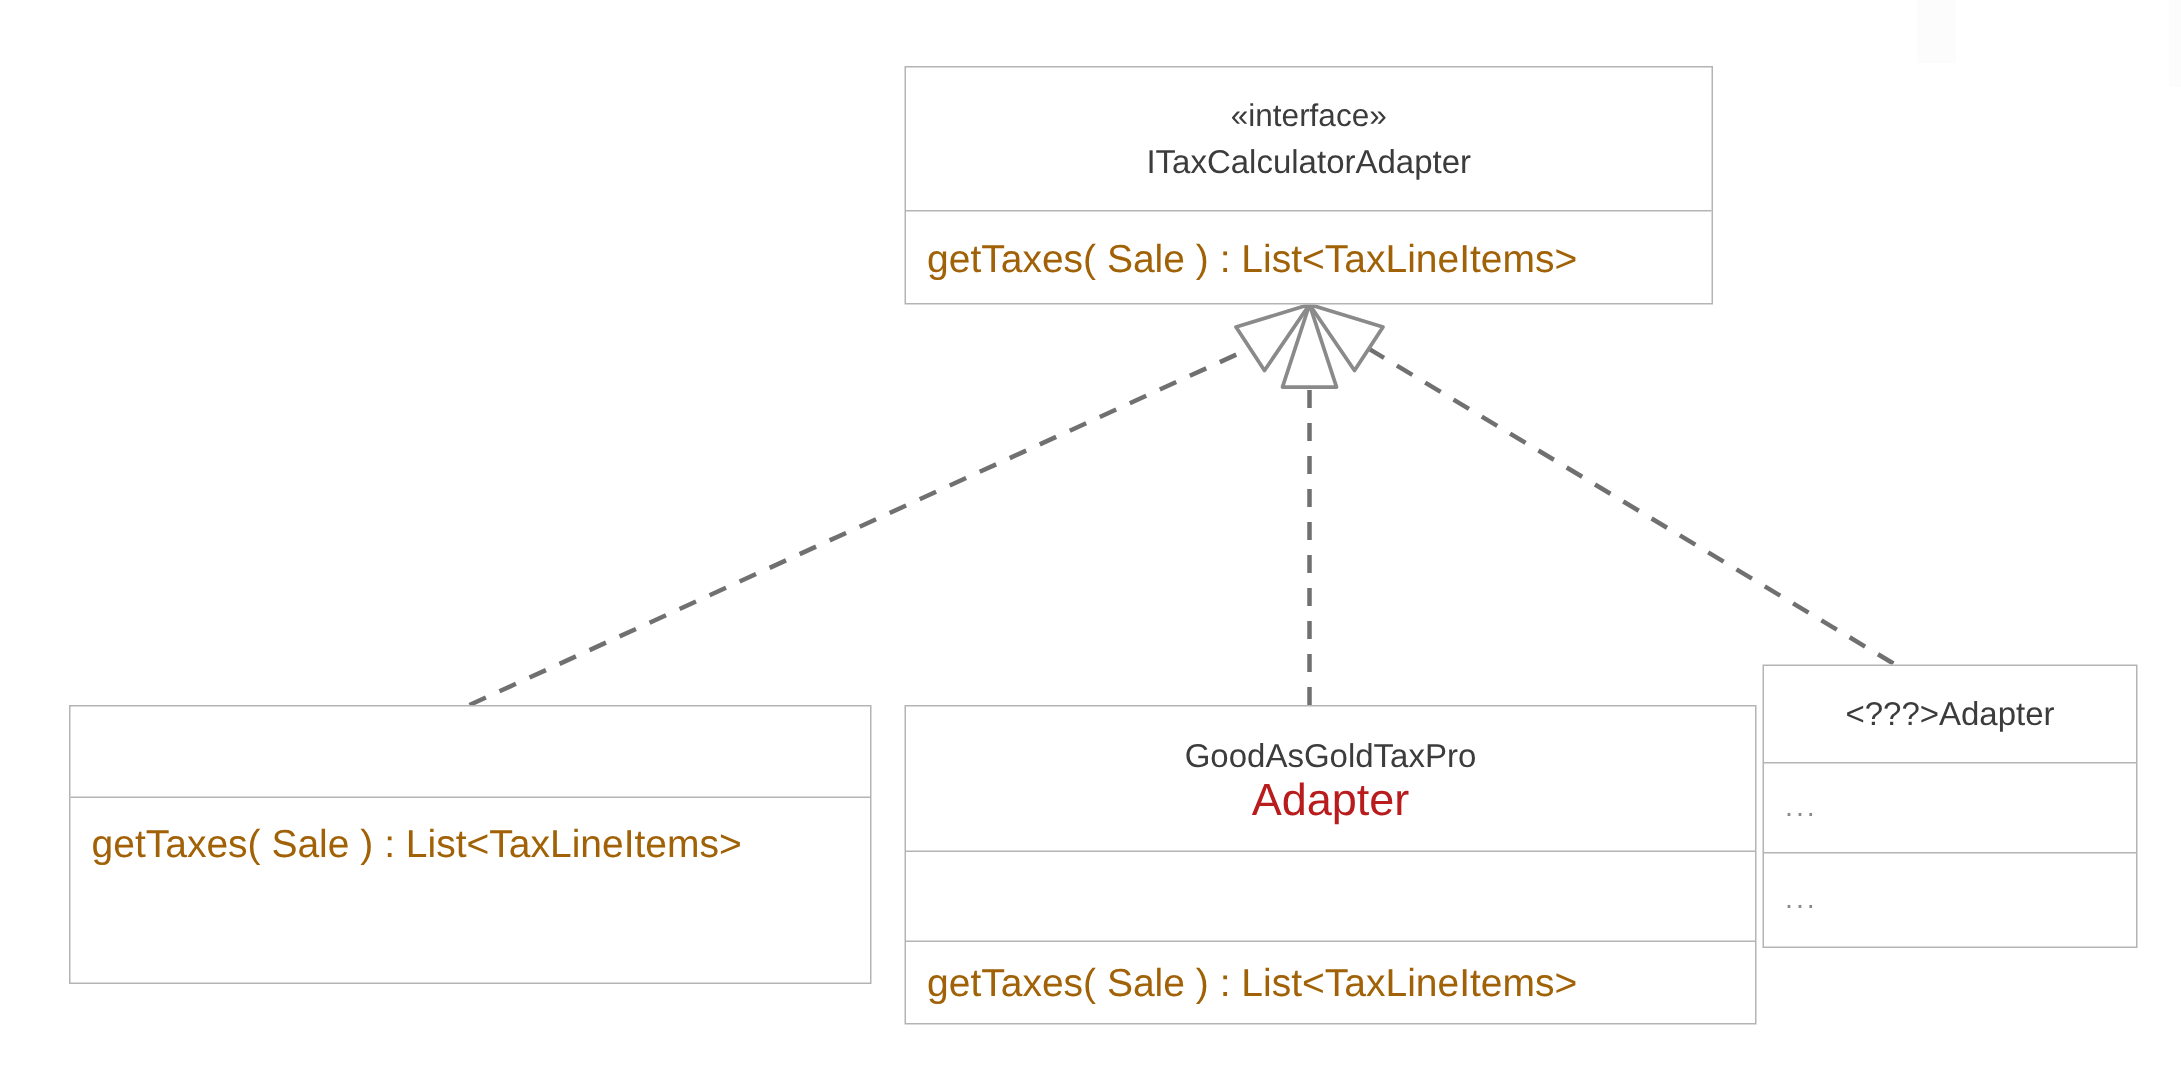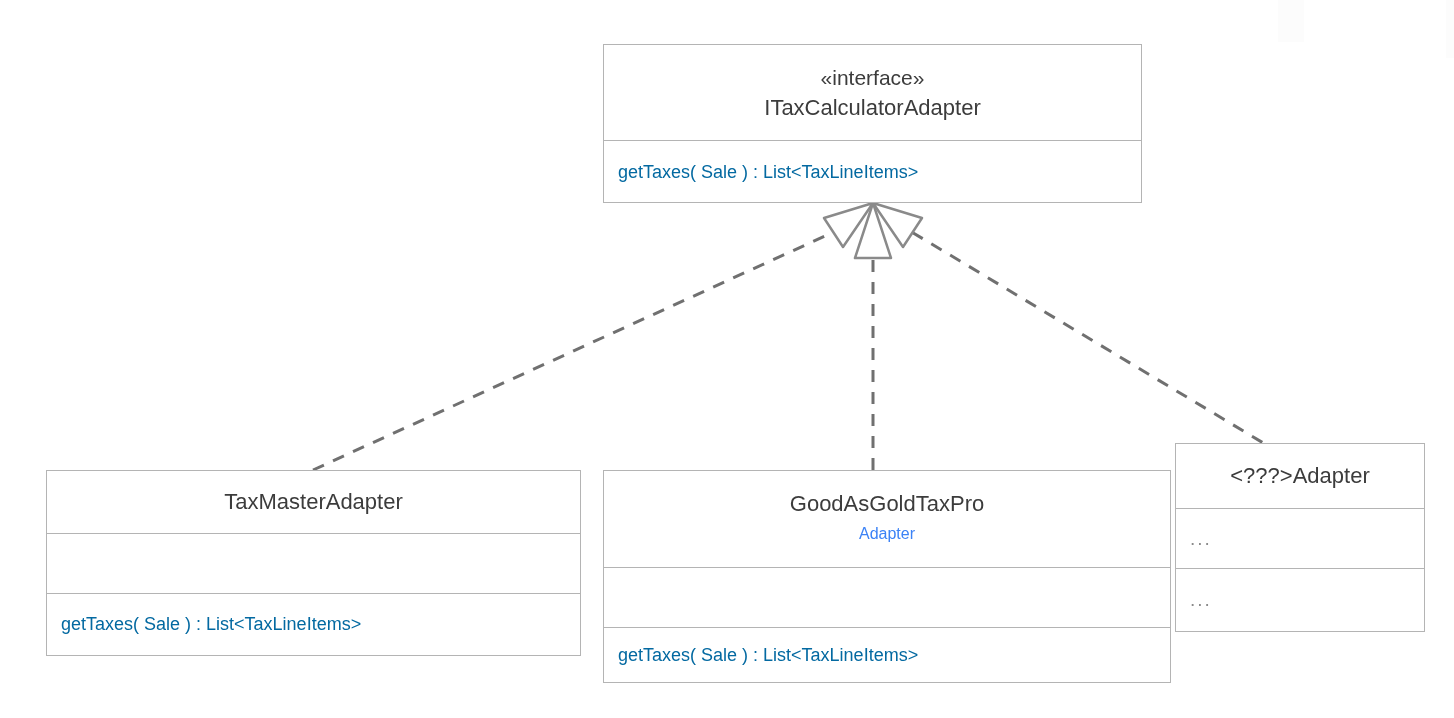--- a/index.html
+++ b/index.html
@@ -77,30 +77,30 @@
   .class-name {
     display: block;
     font-size: 22px;
     line-height: 30px;
     color: #3c3c3c;
     white-space: nowrap;
   }
 
   .class-name-2 {
     display: block;
-    font-size: 16px;
+    font-size: 30px;
     line-height: 30px;
-    color: #3b82f6;
+    color: #b91c1c;
     white-space: nowrap;
   }
 
   .member-text {
-    font-size: 18px;
+    font-size: 26px;
     line-height: 28px;
-    color: #0369a1;
+    color: #a16207;
     white-space: nowrap;
   }
 
   .ellipsis-text {
     font-size: 19px;
     line-height: 24px;
     color: #8a8a8a;
     letter-spacing: 2px;
   }
 
@@ -164,23 +164,20 @@
     <div class="uml-compartment compartment-name c-name">
       <span class="stereotype">«interface»</span>
       <span class="class-name">ITaxCalculatorAdapter</span>
     </div>
     <div class="uml-compartment compartment-members c-methods">
       <span class="member-text">getTaxes( Sale ) : List&lt;TaxLineItems&gt;</span>
     </div>
   </div>
 
   <div class="uml-box" id="box-taxmaster">
-    <div class="uml-compartment compartment-name c-name">
-      <span class="class-name">TaxMasterAdapter</span>
-    </div>
     <div class="uml-compartment compartment-members c-attrs">
       <span class="member-text"></span>
     </div>
     <div class="uml-compartment compartment-members c-methods">
       <span class="member-text">getTaxes( Sale ) : List&lt;TaxLineItems&gt;</span>
     </div>
   </div>
 
   <div class="uml-box" id="box-goodasgold">
     <div class="uml-compartment compartment-name c-name">

